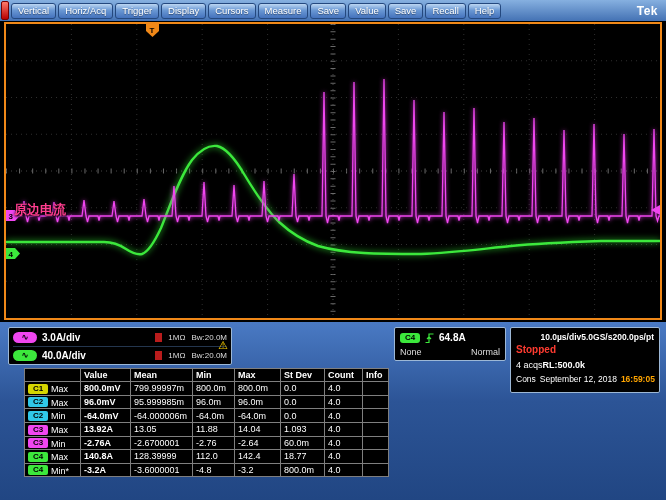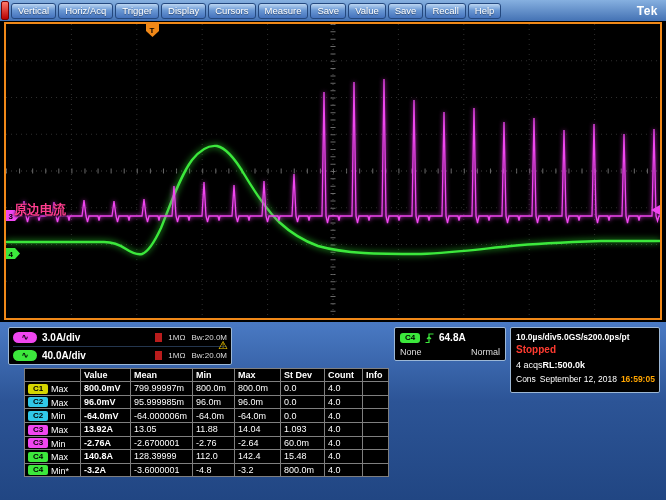--- a/index.html
+++ b/index.html
@@ -41,21 +41,21 @@
   .warn{position:absolute;right:3px;top:12px;color:#ffd400;font-size:11px;line-height:1;}
 
   .trigbox{left:394px;top:5px;width:112px;height:34px;padding:2px 5px;}
   .trow{display:flex;align-items:center;gap:4px;height:15px;}
   .tpill{min-width:16px;padding:0 2px;height:10px;border-radius:3px;display:flex;align-items:center;justify-content:center;
          color:#000;font-size:8px;font-weight:bold;}
   .tlevel{font-size:10px;font-weight:bold;}
   .trow2{display:flex;justify-content:space-between;font-size:9px;color:#ddd;height:14px;align-items:center;}
 
   .timebox{left:510px;top:5px;width:150px;height:66px;padding:2px 5px;font-size:9px;}
-  .trowA{display:flex;justify-content:flex-start;font-weight:bold;font-size:8.5px;height:14px;align-items:center;}
+  .trowA{display:flex;justify-content:flex-end;font-weight:bold;font-size:8.5px;height:14px;align-items:center;}
   .status{color:#ff3b30;font-weight:bold;font-size:10px;height:14px;}
   .trowB{display:flex;height:14px;align-items:center;}
   .trowB .rl{font-weight:bold;}
   .trowC{display:flex;gap:4px;height:14px;align-items:center;font-size:8.5px;white-space:nowrap;}
   .trowC .time{color:#ffa500;font-weight:bold;}
 
   
   .meas{position:absolute;left:24px;top:46px;width:364px;border-collapse:collapse;background:#000;
         font-size:9px;color:#fff;table-layout:fixed;}
   .meas th,.meas td{border:1px solid #7f7f7f;padding:1px 3px;text-align:left;overflow:hidden;white-space:nowrap;height:10px;}
@@ -291,21 +291,21 @@
             <td>60.0m</td>
             <td>4.0</td>
             <td></td>
           </tr>
           <tr>
             <td><span class="badge" style="background: rgb(60, 232, 60);">C4</span><span class="mlabel">Max</span></td>
             <td class="val">140.8A</td>
             <td>128.39999</td>
             <td>112.0</td>
             <td>142.4</td>
-            <td>15.48</td>
+            <td>18.77</td>
             <td>4.0</td>
             <td></td>
           </tr>
           <tr>
             <td><span class="badge" style="background: rgb(60, 232, 60);">C4</span><span class="mlabel">Min*</span></td>
             <td class="val">-3.2A</td>
             <td>-3.6000001</td>
             <td>-4.8</td>
             <td>-3.2</td>
             <td>800.0m</td>

